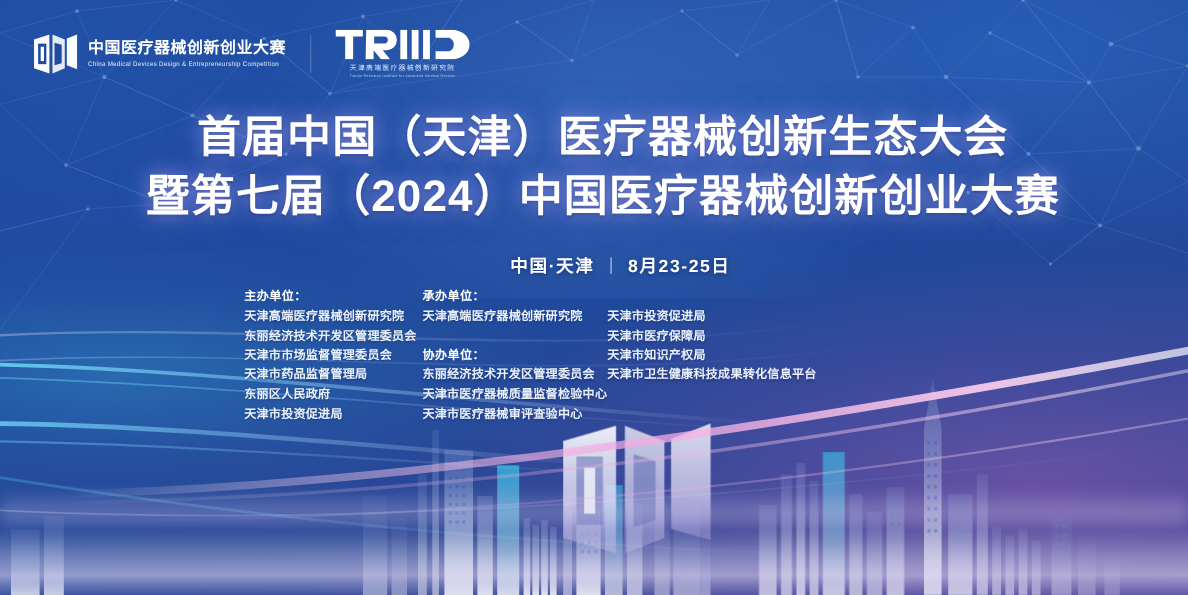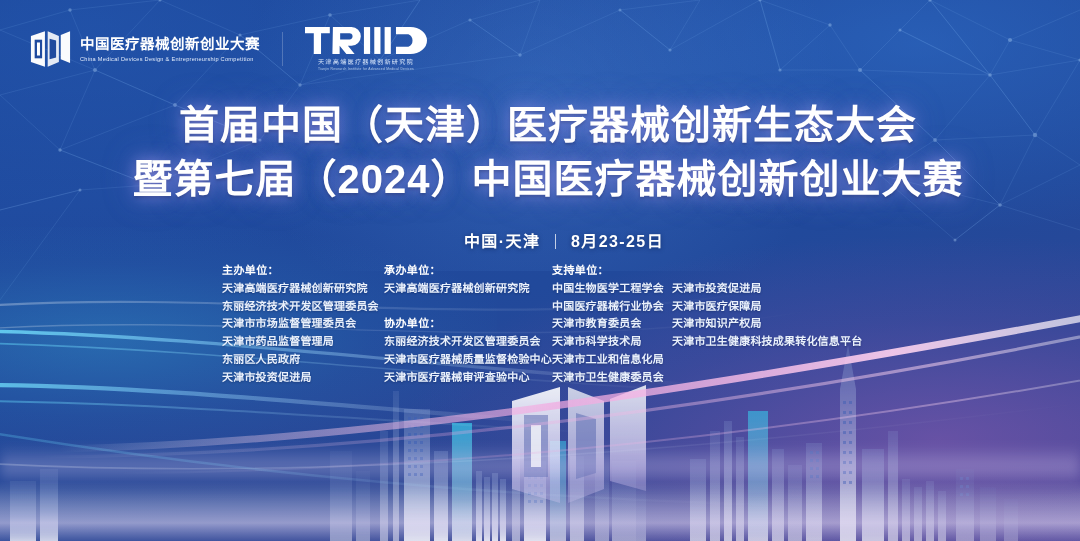--- a/index.html
+++ b/index.html
@@ -275,29 +275,20 @@
     <div class="col col-2">
       <div class="org-head">承办单位：</div>
       <div class="org-item">天津高端医疗器械创新研究院</div>
       <div class="org-gap"></div>
       <div class="org-head">协办单位：</div>
       <div class="org-item">东丽经济技术开发区管理委员会</div>
       <div class="org-item">天津市医疗器械质量监督检验中心</div>
       <div class="org-item">天津市医疗器械审评查验中心</div>
     </div>
 
-    <div class="col col-3">
-      <div class="org-head">支持单位：</div>
-      <div class="org-item">中国生物医学工程学会</div>
-      <div class="org-item">中国医疗器械行业协会</div>
-      <div class="org-item">天津市教育委员会</div>
-      <div class="org-item">天津市科学技术局</div>
-      <div class="org-item">天津市工业和信息化局</div>
-      <div class="org-item">天津市卫生健康委员会</div>
-    </div>
 
     <div class="col col-4">
       <div class="org-head">&nbsp;</div>
       <div class="org-item">天津市投资促进局</div>
       <div class="org-item">天津市医疗保障局</div>
       <div class="org-item">天津市知识产权局</div>
       <div class="org-item">天津市卫生健康科技成果转化信息平台</div>
     </div>
 
   </div>

